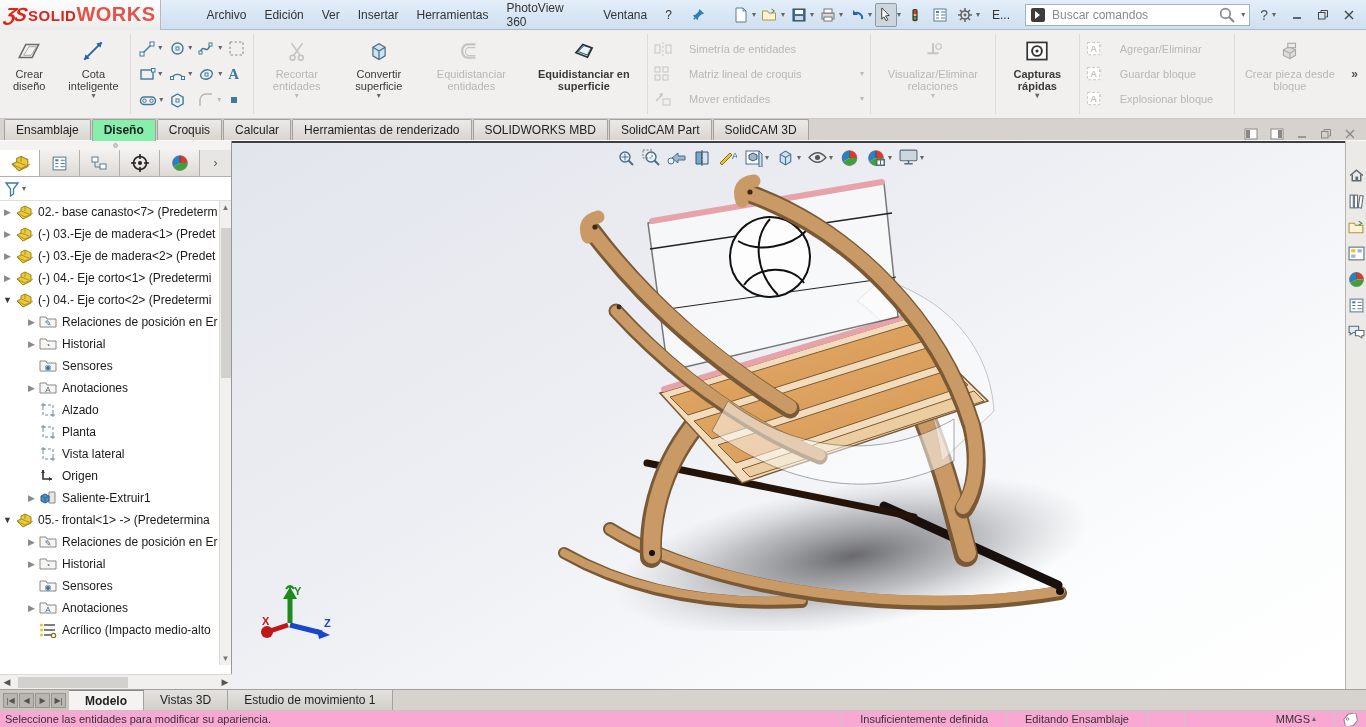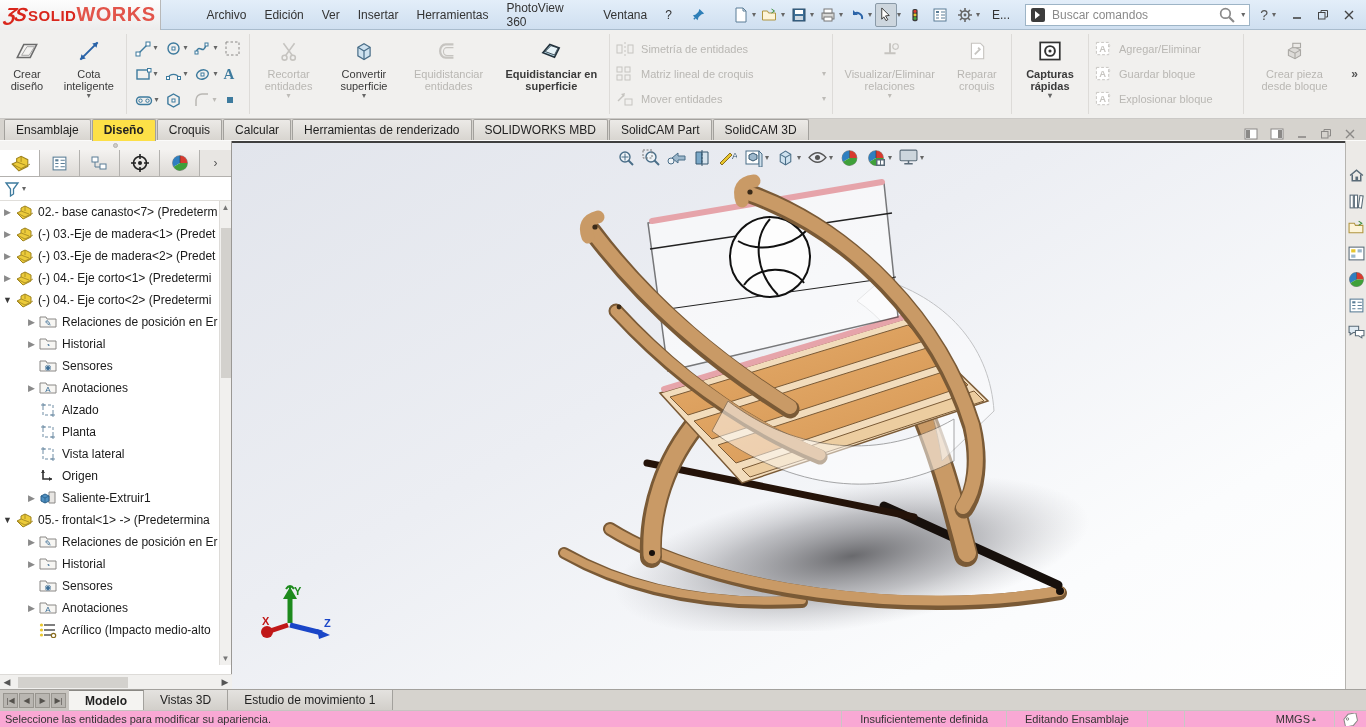--- a/index.html
+++ b/index.html
@@ -24,29 +24,29 @@
 .winbtn{width:26px;height:22px;display:flex;align-items:center;justify-content:center;color:#444}
 
 
 #ribbon{position:absolute;top:30px;left:0;width:1366px;height:89px;background:#f1f0ee;border-bottom:1px solid #cbc9c6;display:flex;align-items:stretch}
 .rsep{width:1px;background:#dddbd8;margin:4px 2px}
 .rbig{display:flex;flex-direction:column;align-items:center;justify-content:flex-start;padding:6px 5px 2px;text-align:center;font-size:11px;line-height:12px;color:#3a3a3a;min-width:56px}
 .rbig .ric{height:30px;display:flex;align-items:center;justify-content:center;margin-bottom:2px}
 .rbig.dis{color:#b9b7b3}
 .sketchgrid{display:grid;grid-template-columns:auto auto auto auto;grid-auto-rows:26px;align-items:center;padding:5px 4px;column-gap:2px}
 .sg{display:flex;align-items:center;gap:2px;padding:0 2px}
-.rrow{display:flex;align-items:center;gap:7px;height:25px;font-size:11px;color:#b9b7b3;padding:0 4px}
+.rrow{display:flex;align-items:center;gap:17px;height:25px;font-size:11px;color:#b9b7b3;padding:0 4px}
 .rstack{display:flex;flex-direction:column;justify-content:center}
 .rcaret-end{margin-left:auto}
 #ribbon-expand{margin-left:auto;display:flex;align-items:center;padding:0 8px;color:#555;font-weight:bold}
 
 
 #tabrow{position:absolute;top:119px;left:0;width:1366px;height:22px;background:#d6d3ce;display:flex;align-items:flex-end;border-bottom:1px solid #fbfbfa}
 .dtab{padding:3px 11px 3px;border:1px solid #a3a19d;border-bottom:none;background:linear-gradient(#eceae7,#d8d5d0);margin-right:1px;border-radius:2px 2px 0 0;white-space:nowrap;color:#222}
-.dtab.active{background:#fde047;font-weight:bold;position:relative;top:1px;padding-bottom:4px}
+.dtab.active{background:#86efac;font-weight:bold;position:relative;top:1px;padding-bottom:4px}
 #tabrow-right{margin-left:auto;display:flex;align-items:center;gap:12px;padding-right:10px;color:#8b8987}
 
 
 #main{position:absolute;top:141px;left:0;width:1366px;height:548px;background:#fff}
 
 
 #treepanel{position:absolute;left:0;top:0;width:232px;height:548px;background:#fff;border-right:1px solid #9a9895}
 #splitterbar{height:9px;background:#f4f3f1;display:flex;align-items:center;justify-content:center}
 #splitterbar .dot{width:5px;height:5px;border-radius:50%;background:#cfcdca;border:1px solid #b4b2af}
 #paneltabs{height:27px;display:flex;border-bottom:1px solid #b3b1ae;background:#e8e6e3}
@@ -610,28 +610,20 @@
   <div class="rsep"></div>
   <div class="rbig dis" style="min-width:96px">
     <span class="ric" style="color:#c6c4c0">
         <svg width="20" height="20">
           <use href="#s-visrel"></use>
         </svg>
       </span>
     <span>Visualizar/Eliminar relaciones</span>
     <span class="caret dis">▾</span>
   </div>
-  <div class="rbig dis" style="min-width:58px">
-    <span class="ric" style="color:#c6c4c0">
-        <svg width="20" height="20">
-          <use href="#s-repair"></use>
-        </svg>
-      </span>
-    <span>Reparar croquis</span>
-  </div>
   <div class="rsep"></div>
   <div class="rbig" style="min-width:62px;font-weight:bold">
     <span class="ric">
         <svg width="22" height="22">
           <use href="#s-camera"></use>
         </svg>
       </span>
     <span>Capturas rápidas</span>
     <span class="caret">▾</span>
   </div>

